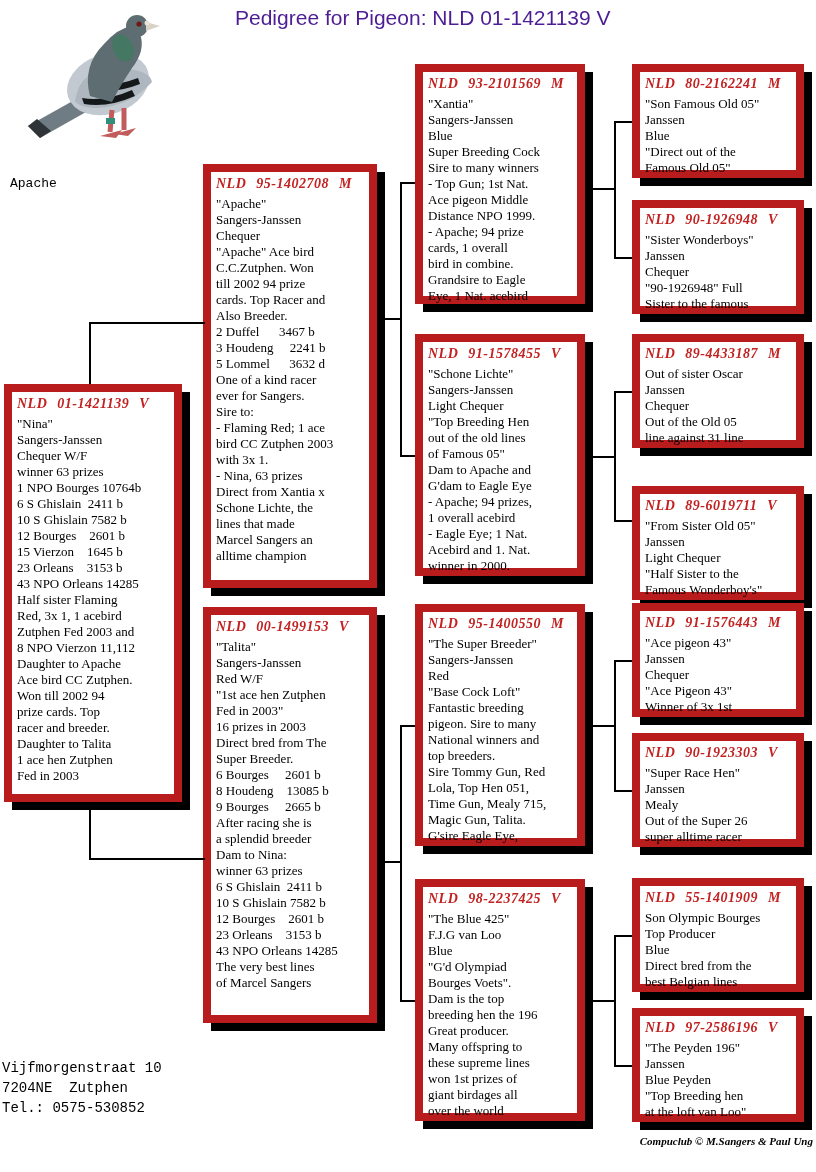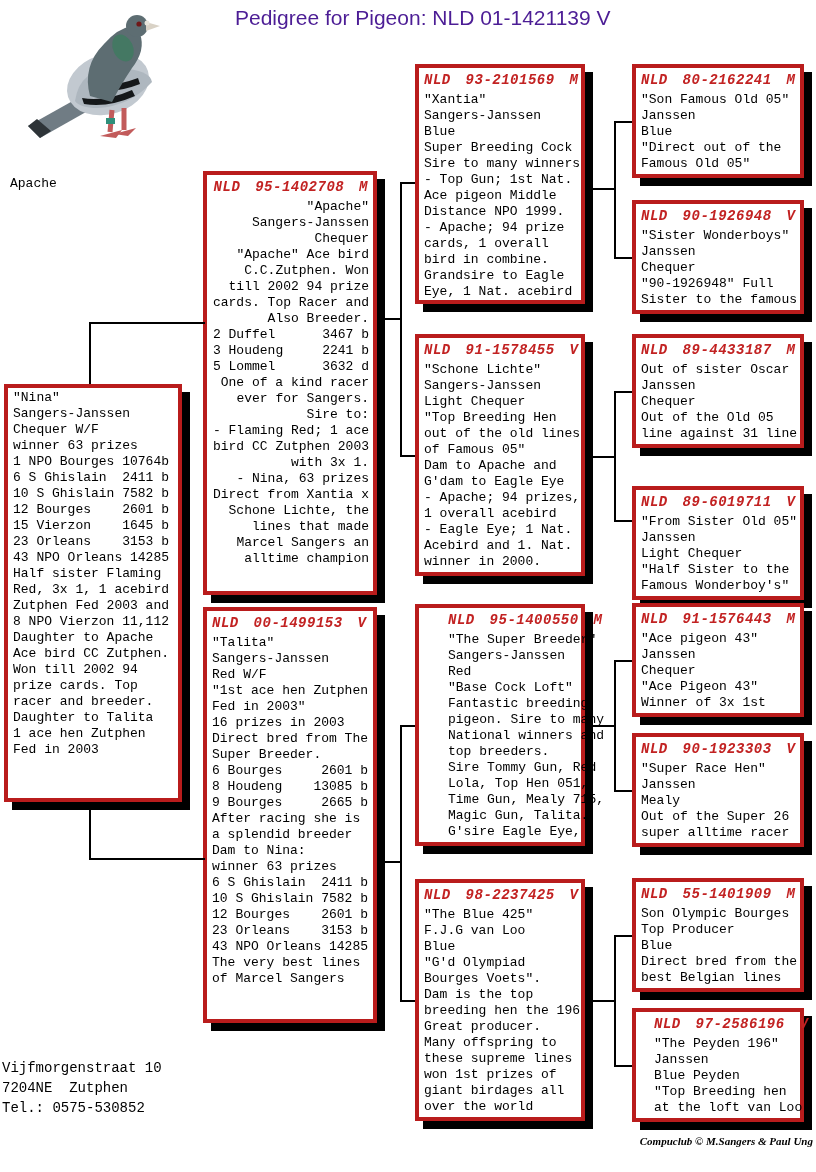--- a/index.html
+++ b/index.html
@@ -2,21 +2,21 @@
 <html><head>
 <meta charset="utf-8">
 <style>
   html,body{margin:0;padding:0;background:#fff;}
   #page{position:relative;width:816px;height:1172px;background:#ffffff;overflow:hidden;
         font-family:"Liberation Mono","DejaVu Sans Mono",monospace;color:#000;}
   #title{position:absolute;left:206px;top:6px;font-family:"Liberation Sans","DejaVu Sans",sans-serif;
          font-size:21px;color:#4c1d95;white-space:nowrap;margin-left:29px;}
   #photo{position:absolute;left:20px;top:6px;width:175px;height:165px;}
   #photo-caption{position:absolute;left:10px;top:176px;font-size:13px;white-space:pre;}
-  .pbox{position:absolute;background:#fff;border:4px solid #b91c1c;box-shadow:8px 8px 0 #000;box-sizing:border-box;}
+  .pbox{position:absolute;background:#fff;border:8px solid #b91c1c;box-shadow:8px 8px 0 #000;box-sizing:border-box;font-family:Liberation Serif, serif;}
   .ring{font-weight:bold;font-style:italic;color:#c22222;font-size:14px;letter-spacing:0.5px;
         word-spacing:6px;padding:4px 5px 2px 5px;white-space:pre;}
   .pbody{font-size:13px;line-height:16px;padding:2px 4px 2px 5px;white-space:pre;}
   .cline{position:absolute;background:#000;}
   #owner-name{position:absolute;left:2px;top:1031px;font-size:19px;font-weight:bold;letter-spacing:1px;white-space:pre;}
   .owner-line{position:absolute;left:2px;font-size:14px;white-space:pre;}
   #credit{position:absolute;right:3px;top:1135px;font-family:"Liberation Serif","DejaVu Serif",serif;
           font-style:italic;font-weight:bold;font-size:11px;white-space:pre;}
 </style>
 </head>
@@ -41,20 +41,21 @@
     <circle cx="119" cy="18" r="2.6" fill="#701818"></circle>
     <path d="M92,104 L90,126" stroke="#c25b5b" stroke-width="5"></path>
     <path d="M104,102 L104,124" stroke="#c25b5b" stroke-width="5"></path>
     <polygon points="80,130 102,124 96,132" fill="#c25b5b"></polygon>
     <polygon points="94,128 116,122 108,130" fill="#c25b5b"></polygon>
     <rect x="86" y="112" width="9" height="6" fill="#2f8f7a"></rect>
   </svg>
   <div id="photo-caption">Apache</div>
 
   <div class="pbox" style="left:4px;top:384px;width:178px;height:418px;">
+    <div class="ring">NLD 01-1421139 V</div>
     <div class="pbody">"Nina"
 Sangers-Janssen
 Chequer W/F
 winner 63 prizes
 1 NPO Bourges 10764b
 6 S Ghislain  2411 b
 10 S Ghislain 7582 b
 12 Bourges    2601 b
 15 Vierzon    1645 b
 23 Orleans    3153 b
@@ -66,21 +67,21 @@
 Daughter to Apache
 Ace bird CC Zutphen.
 Won till 2002 94
 prize cards. Top
 racer and breeder.
 Daughter to Talita
 1 ace hen Zutphen
 Fed in 2003</div>
   </div>
 
-  <div class="pbox" style="left:203px;top:171px;width:174px;height:424px;text-align:right;">
+  <div class="pbox" style="left:203px;top:164px;width:174px;height:424px;">
     <div class="ring">NLD 95-1402708 M</div>
     <div class="pbody">"Apache"
 Sangers-Janssen
 Chequer
 "Apache" Ace bird
 C.C.Zutphen. Won
 till 2002 94 prize
 cards. Top Racer and
 Also Breeder.
 2 Duffel      3467 b
@@ -150,21 +151,21 @@
 out of the old lines
 of Famous 05"
 Dam to Apache and
 G'dam to Eagle Eye
 - Apache; 94 prizes,
 1 overall acebird
 - Eagle Eye; 1 Nat.
 Acebird and 1. Nat.
 winner in 2000.</div>
   </div>
-  <div class="pbox" style="left:415px;top:604px;width:170px;height:242px;padding-left:24px;">
+  <div class="pbox" style="left:415px;top:604px;width:170px;height:242px;">
     <div class="ring">NLD 95-1400550 M</div>
     <div class="pbody">"The Super Breeder"
 Sangers-Janssen
 Red
 "Base Cock Loft"
 Fantastic breeding
 pigeon. Sire to many
 National winners and
 top breeders.
 Sire Tommy Gun, Red
@@ -239,21 +240,21 @@
 super alltime racer</div>
   </div>
   <div class="pbox" style="left:632px;top:878px;width:172px;height:114px;">
     <div class="ring">NLD 55-1401909 M</div>
     <div class="pbody">Son Olympic Bourges
 Top Producer
 Blue
 Direct bred from the
 best Belgian lines</div>
   </div>
-  <div class="pbox" style="left:632px;top:1008px;width:172px;height:114px;padding-left:13px;">
+  <div class="pbox" style="left:632px;top:1008px;width:172px;height:114px;">
     <div class="ring">NLD 97-2586196 V</div>
     <div class="pbody">"The Peyden 196"
 Janssen
 Blue Peyden
 "Top Breeding hen
 at the loft van Loo"</div>
   </div>
 
   <div class="cline" style="left:89px;top:322px;width:2px;height:62px;"></div>
   <div class="cline" style="left:89px;top:322px;width:116px;height:2px;"></div>

